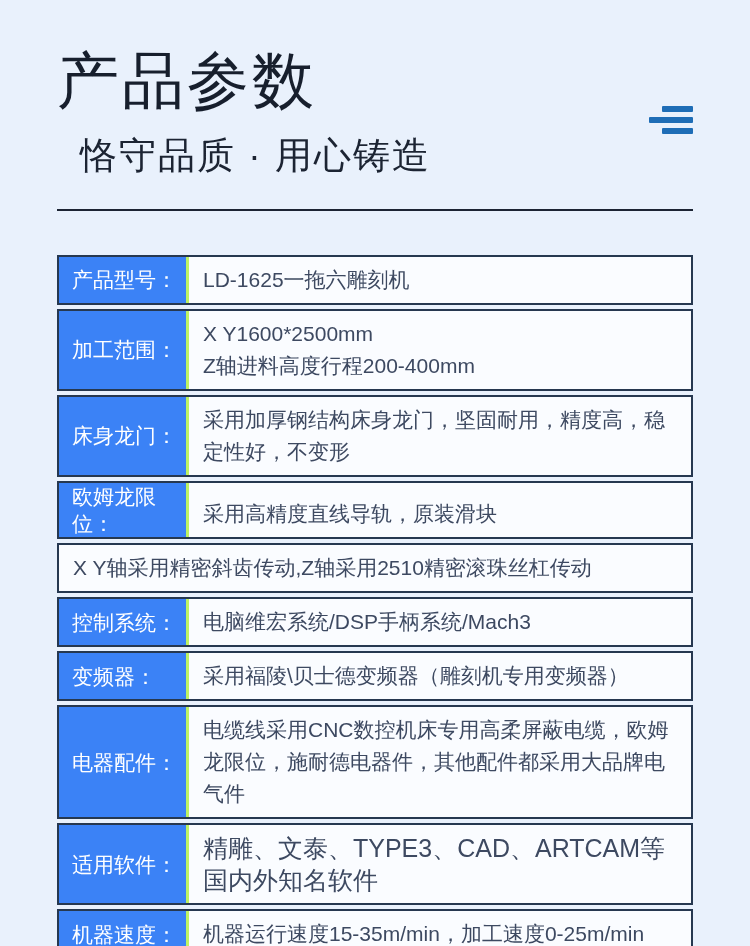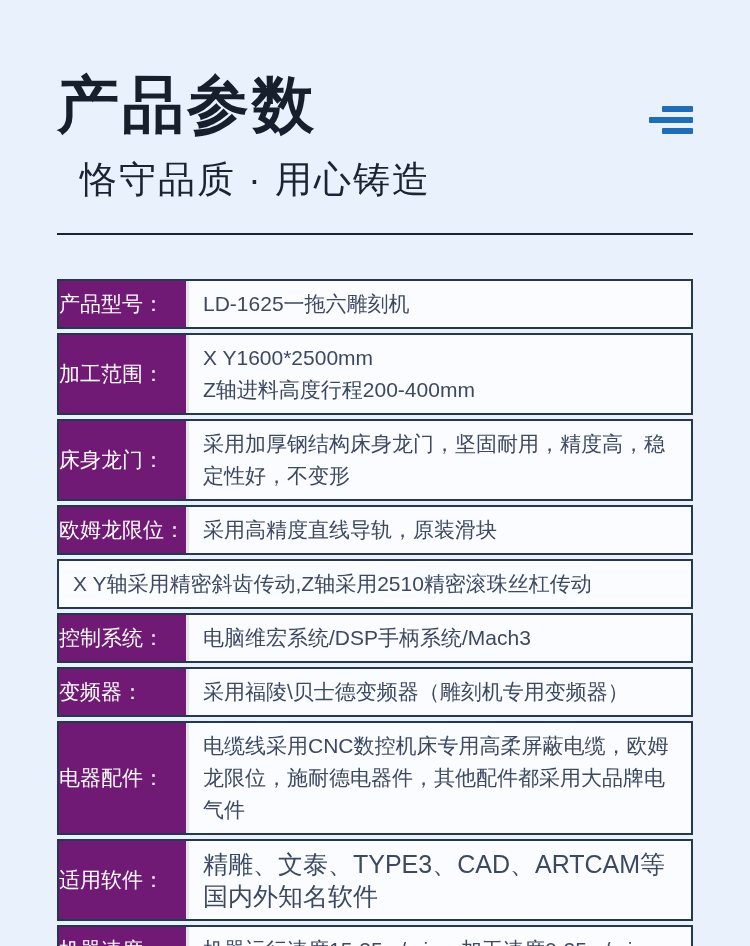--- a/index.html
+++ b/index.html
@@ -6,24 +6,24 @@
   body {
     width: 750px; height: 946px;
     background: #e9f1fc;
     font-family: "Liberation Sans", sans-serif;
     position: relative;
     overflow: hidden;
   }
   .content { padding: 0 57px; position: relative; }
 
   .page-title {
-    padding-top: 74px;
+    padding-top: 50px;
     font-size: 62px;
     line-height: 1.0;
-    font-weight: 700;
+    font-weight: 400;
     color: #171f2d;
     letter-spacing: 3px;
   }
   .page-subtitle {
     margin-top: 24px;
     font-size: 37px;
     line-height: 1.1;
     font-weight: 400;
     color: #1c2433;
     letter-spacing: 2px;
@@ -55,39 +55,40 @@
   .spec-row {
     display: flex;
     align-items: stretch;
     border: 2px solid #263850;
     margin-bottom: 4px;
     background: #263850;
   }
   .spec-label {
     width: 130px;
     flex: 0 0 130px;
-    background: #701a75;
+    background: #3b82f6;
     color: #ffffff;
     font-size: 21px;
     line-height: 1.3;
     display: flex;
     align-items: center;
+    padding-left: 13px;
     box-sizing: border-box;
-    border-right: 3px solid #e5e5e5;
+    border-right: 3px solid #bef264;
   }
   .spec-value {
     flex: 1;
     background: #fafcff;
     color: #3d4961;
     font-size: 21px;
     line-height: 32px;
     padding: 7px 10px 7px 14px;
     white-space: pre-line;
     display: flex;
-    align-items: center;
+    align-items: flex-end;
   }
   .spec-value > span { display: block; }
   .spec-row.tight .spec-value { font-size: 25px; }
 </style>
 </head>
 <body>
 
 <div class="content">
 
   <div class="page-title">产品参数</div>

